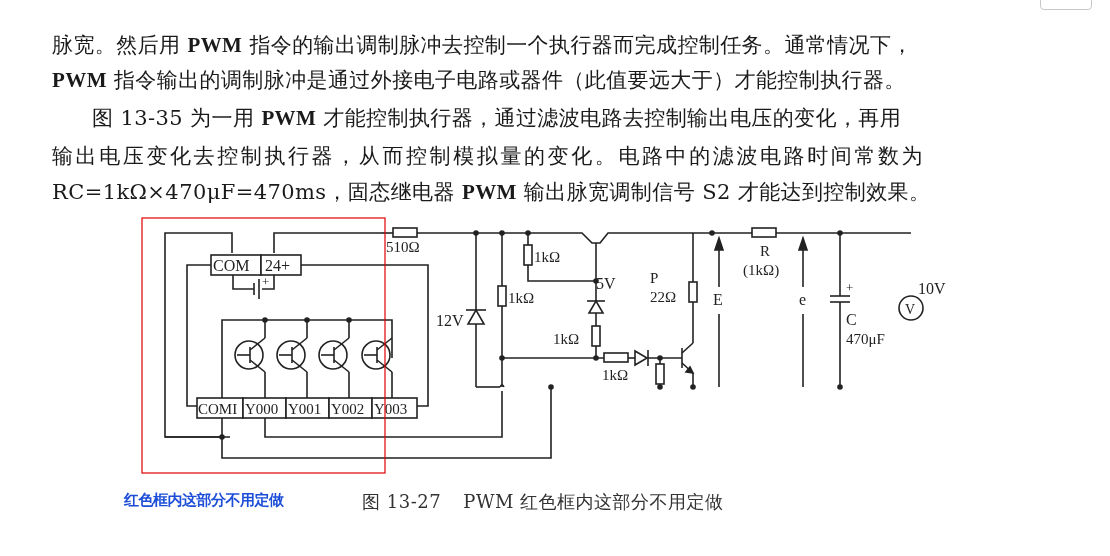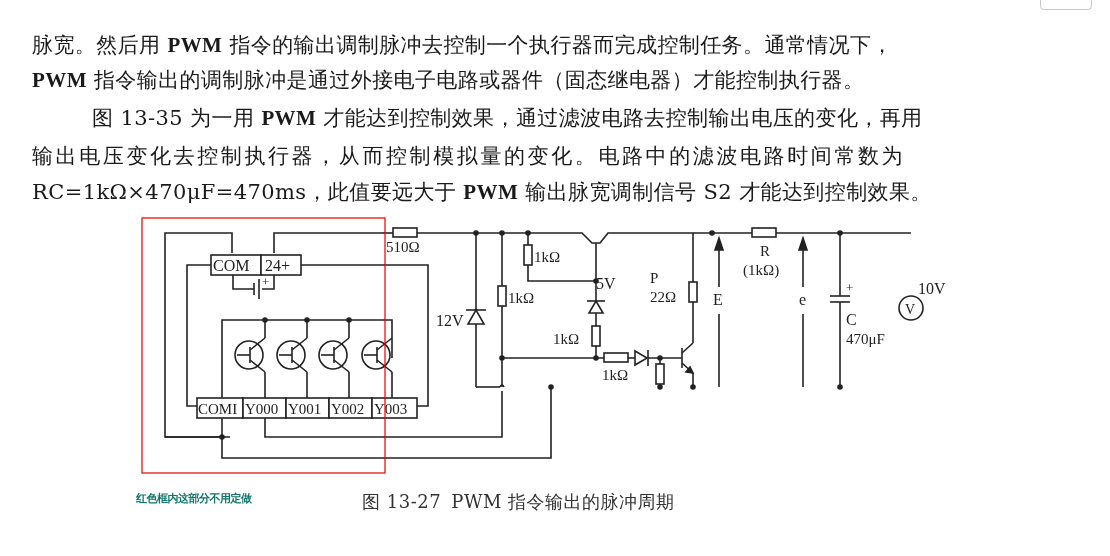--- a/index.html
+++ b/index.html
@@ -1,45 +1,45 @@
 <!DOCTYPE html>
 <html><head>
   <meta charset="utf-8">
   <style>
     html, body { margin: 0; padding: 0; background: #ffffff; }
     body { width: 1110px; height: 556px; position: relative; overflow: hidden;
            font-family: "DejaVu Serif", "Liberation Serif", serif; color: #1a1a1a; }
-    .para-line { position: absolute; left: 32px; font-size: 21px; line-height: 28px;
+    .para-line { position: absolute; left: 52px; font-size: 21px; line-height: 28px;
                  white-space: nowrap; letter-spacing: 0.4px; }
     .para-line b { font-family: "Liberation Serif", serif; font-weight: bold; }
     #l1 { top: 31px; }
     #l2 { top: 66px; }
     #l3 { top: 104px; left: 92px; }
     #l4 { top: 142px; letter-spacing: 2.6px; }
     #l5 { top: 178px; }
     .corner-box { position: absolute; left: 1040px; top: -6px; width: 50px; height: 14px;
                   border: 1px solid #c8c8c8; border-radius: 4px; }
     #diagram { position: absolute; left: 0; top: 0; }
-    .note { position: absolute; left: 136px; top: 491px; font-size: 11px; color: #0f766e;
+    .note { position: absolute; left: 124px; top: 491px; font-size: 15px; color: #1d4ed8;
             font-family: "DejaVu Sans", sans-serif; font-weight: bold; letter-spacing: -0.5px; }
     .caption { position: absolute; left: 362px; top: 490px; font-size: 18px; color: #333;
                letter-spacing: 0.5px; }
-    .caption .num { margin-right: 4px; }
+    .caption .num { margin-right: 16px; }
     svg text { font-family: "Liberation Serif", serif; fill: #222; }
   </style>
 </head>
 <body>
 
 <div class="corner-box"></div>
 
 <div class="para-line" id="l1"><span>脉宽。然后用 </span><b>PWM</b><span> 指令的输出调制脉冲去控制一个执行器而完成控制任务。通常情况下，</span></div>
-<div class="para-line" id="l2"><span></span><b>PWM</b><span> 指令输出的调制脉冲是通过外接电子电路或器件（固态继电器）才能控制执行器。</span></div>
-<div class="para-line" id="l3"><span>图 13-35 为一用 </span><b>PWM</b><span> 才能达到控制效果，通过滤波电路去控制输出电压的变化，再用</span></div>
+<div class="para-line" id="l2"><span></span><b>PWM</b><span> 指令输出的调制脉冲是通过外接电子电路或器件（此值要远大于）才能控制执行器。</span></div>
+<div class="para-line" id="l3"><span>图 13-35 为一用 </span><b>PWM</b><span> 才能控制执行器，通过滤波电路去控制输出电压的变化，再用</span></div>
 <div class="para-line" id="l4"><span>输出电压变化去控制执行器，从而控制模拟量的变化。电路中的滤波电路时间常数为</span></div>
-<div class="para-line" id="l5"><span>RC=1kΩ×470μF=470ms，此值要远大于 </span><b>PWM</b><span> 输出脉宽调制信号 S2 才能达到控制效果。</span></div>
+<div class="para-line" id="l5"><span>RC=1kΩ×470μF=470ms，固态继电器 </span><b>PWM</b><span> 输出脉宽调制信号 S2 才能达到控制效果。</span></div>
 
 <svg id="diagram" width="1110" height="556" stroke="#222" stroke-width="1.6" fill="none">
 
   <g>
 
     <polyline points="232,253 232,233 165,233 165,437 230,437"></polyline>
     <polyline points="274,253 274,233 381,233 381,233"></polyline>
 
     <rect x="211" y="255" width="50" height="20" fill="#fff"></rect>
     <rect x="261" y="255" width="40" height="20" fill="#fff"></rect>
@@ -221,14 +221,14 @@
     <text x="905" y="314" font-size="14" stroke="none">V</text>
     <text x="918" y="294" font-size="16" stroke="none">10V</text>
   </g>
 
   <rect x="142" y="218" width="243" height="255" stroke="#e00000" stroke-width="1.2" fill="none"></rect>
 </svg>
 
 <div class="note">红色框内这部分不用定做</div>
 <div class="caption">
   <span class="num">图 13-27</span>
-  <span>PWM 指令输出的脉冲周期</span>
+  <span>PWM 红色框内这部分不用定做</span>
 </div>
 
 </body></html>

